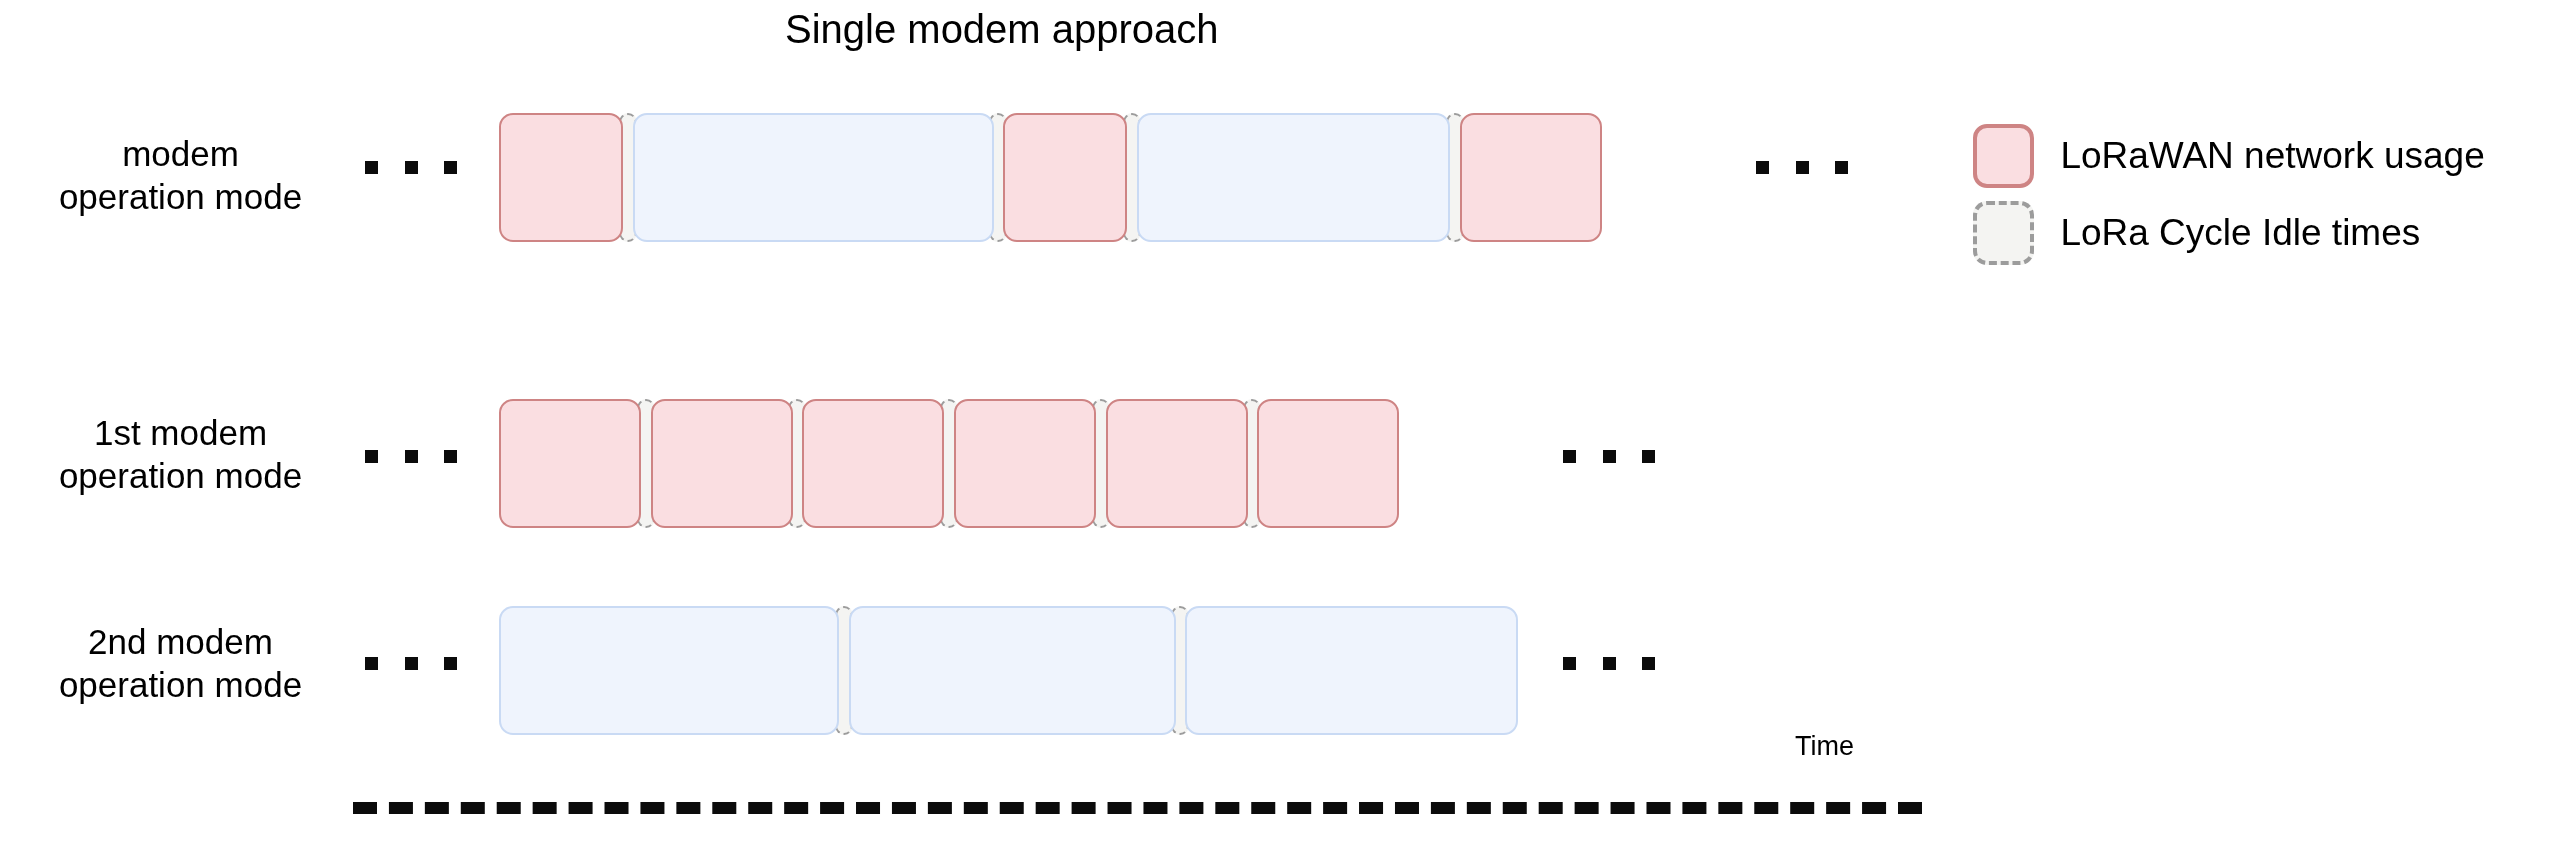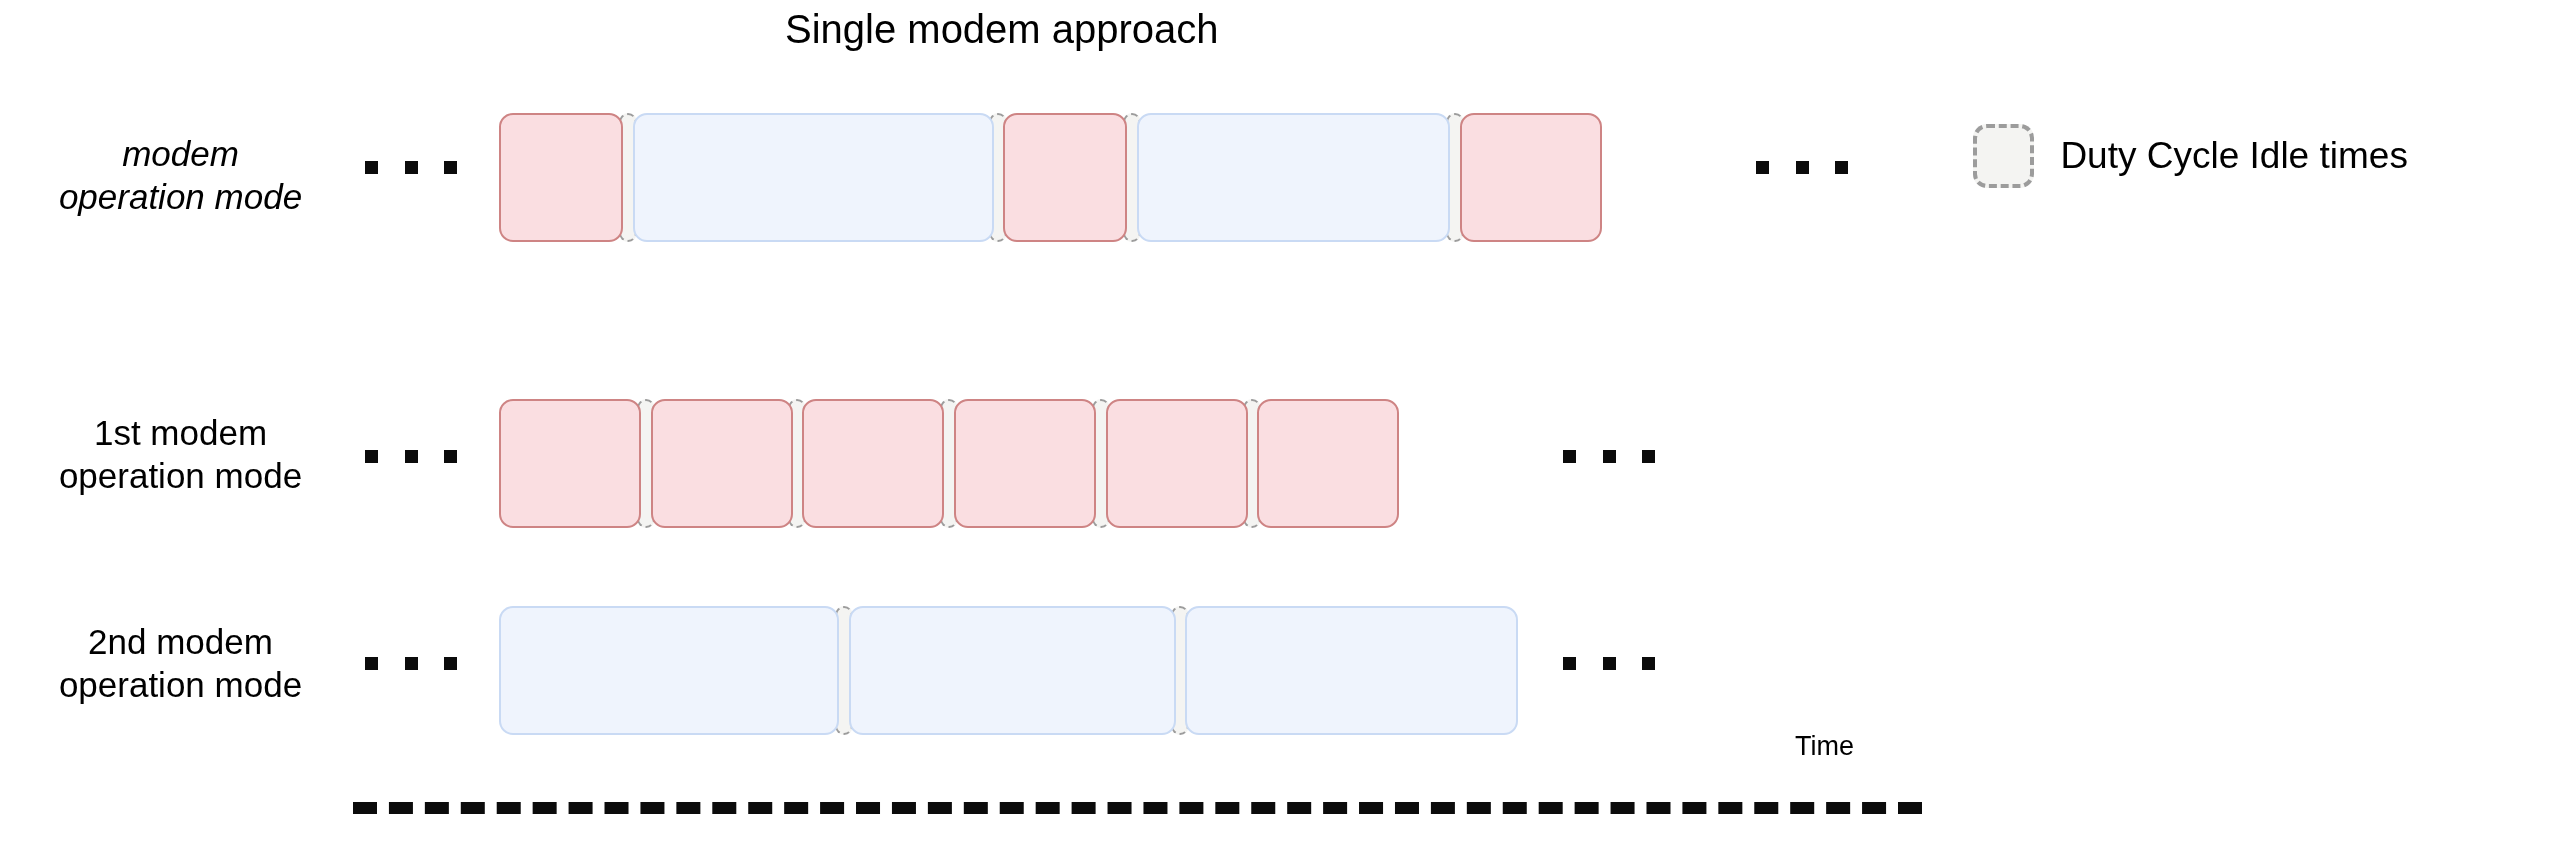--- a/index.html
+++ b/index.html
@@ -38,21 +38,21 @@
   .row-label {
     position: absolute;
     font-size: 35px;
     line-height: 43px;
     text-align: center;
     width: 347px;
     left: 7px;
     white-space: pre-line;
     color: #000;
   }
-  #label-row1 { top: 132px; font-style: italic; }
+  #label-row1 { top: 132px; }
   #label-row2 { top: 411px; }
   #label-row3 { top: 620px; }
 
   
   .ellipsis {
     position: absolute;
     display: flex;
     align-items: center;
     gap: 26.4px;
   }
@@ -259,23 +259,27 @@
   <div id="time-axis-wrap">
     <div id="time-label">Time</div>
     <div id="time-dashes"></div>
     <svg id="time-arrowhead" width="63" height="51" viewBox="0 0 90 74">
       <path d="M2 4 L86 37 L2 70 L26 37 Z" fill="#0b0b0b"></path>
     </svg>
   </div>
 
   <div id="legend">
 
+    <div class="legend-item">
+      <span class="legend-swatch lorawan"></span>
+      <span class="legend-text">LoRaWAN network usage</span>
+    </div>
 
     <div class="legend-item">
       <span class="legend-swatch idle"></span>
-      <span class="legend-text">Duty Cycle Idle times</span>
+      <span class="legend-text">LoRa Cycle Idle times</span>
     </div>
 
 
   </div>
 
 </div>
 
 
 </body></html>

